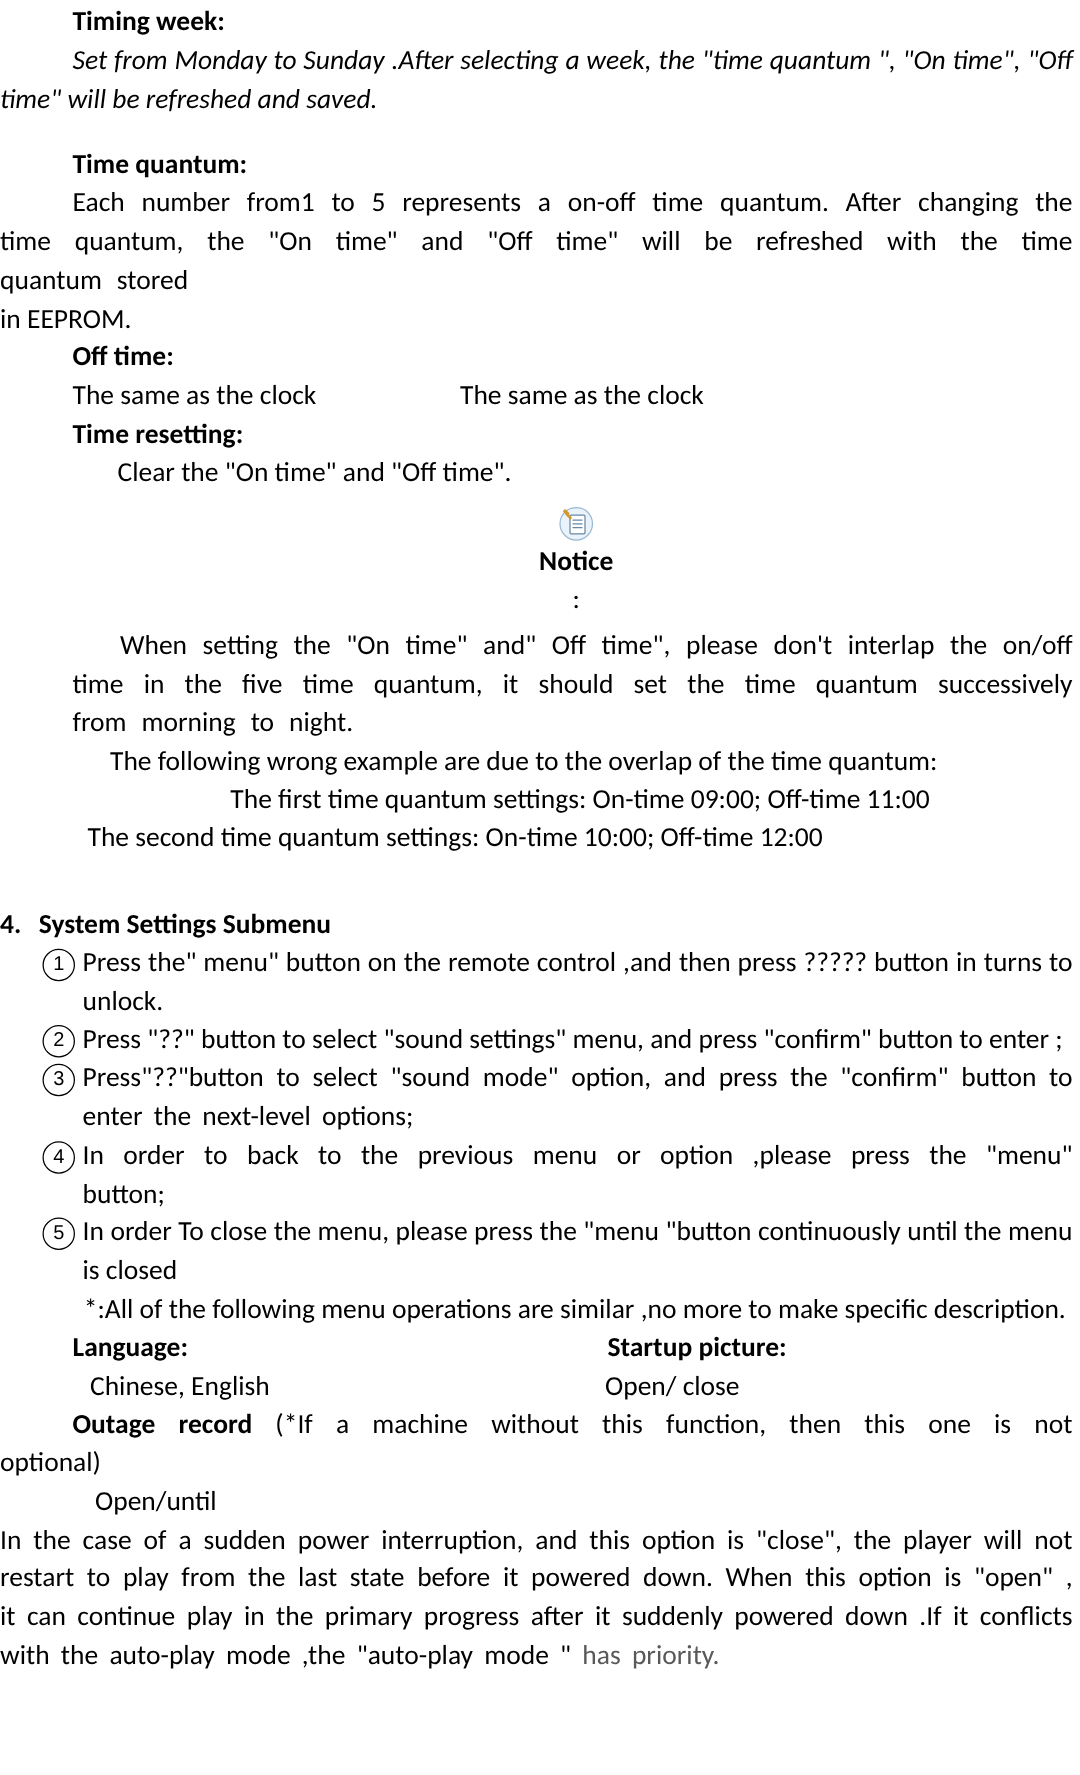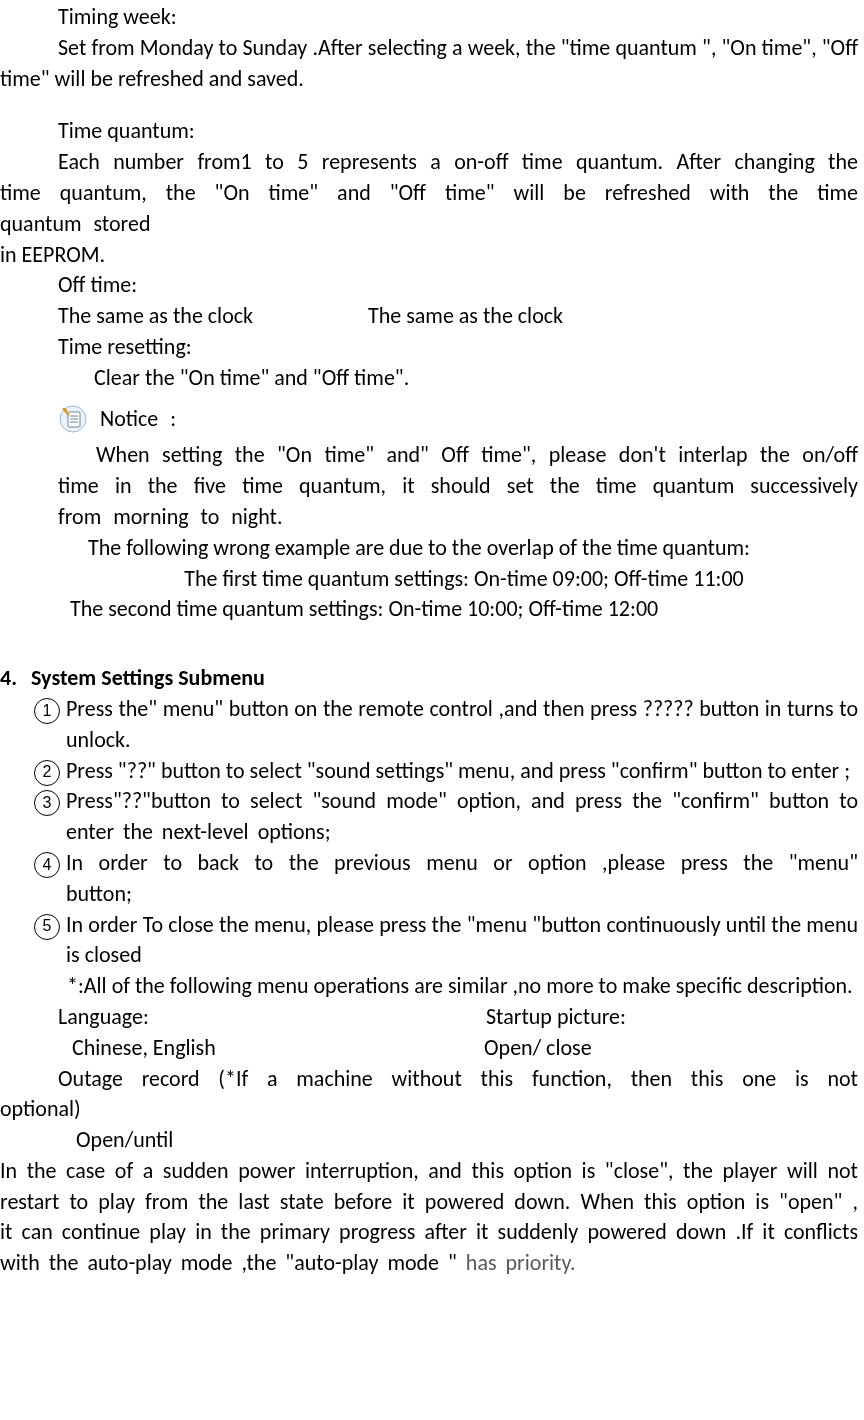--- a/index.html
+++ b/index.html
@@ -13,34 +13,35 @@
     padding: 0;
     box-sizing: border-box;
     font-family: Calibri, "Segoe UI", Arial, sans-serif;
     font-size: 22px;
     color: #000000;
     line-height: 1.4;
   }
   .content {
     padding: 2px 0 0 0;
   }
-  .bold { font-weight: 400; }
+  .bold { font-weight: 700; }
   .indent { padding-left: 58px; }
   .just { text-align: justify; text-justify: inter-word; }
   .ww { word-spacing: 7px; }
   .ww2 { word-spacing: 4px; }
   p { margin: 0 6px 0 0; }
   .row2col { display: flex; }
   .col-key { flex: 0 0 auto; }
   .col-val { flex: 0 0 auto; }
   .notice-line {
     display: flex;
     align-items: center;
-    gap: 12px;
+    gap: 0px;
     margin: 10px 0 6px 58px;
+    flex-direction: column;
   }
   .notice-icon {
     width: 30px;
     height: 30px;
     display: inline-flex;
     align-items: center;
     justify-content: center;
   }
   .sec-head {
     margin-top: 16px;
@@ -70,21 +71,21 @@
   .row-lang { display:flex; padding-left:58px;gap:40px; }
   .spacer { height: 22px; }
 </style>
 </head>
 <body>
 
 <div class="page">
   <div class="content">
 
     <p class="indent"><span class="bold">Timing week:</span></p>
-    <p class="just" style="padding-left:0;">
+    <p class="just" style="padding-left:0;font-style:italic;">
       <span style="display:inline-block;width:58px;"></span><span>Set from Monday to Sunday .After selecting a week, the "time quantum ", "On time", "Off time" will be refreshed and saved.</span>
     </p>
 
     <div class="spacer"></div>
 
     <p class="indent"><span class="bold">Time quantum:</span></p>
     <p class="just ww" style="padding-left:0;">
       <span style="display:inline-block;width:58px;"></span><span>Each number from1 to 5 represents a on-off time quantum. After changing the time  quantum,  the  "On  time"  and  "Off  time"  will  be  refreshed  with  the  time quantum stored</span>
     </p>
     <p><span>in EEPROM.</span></p>

